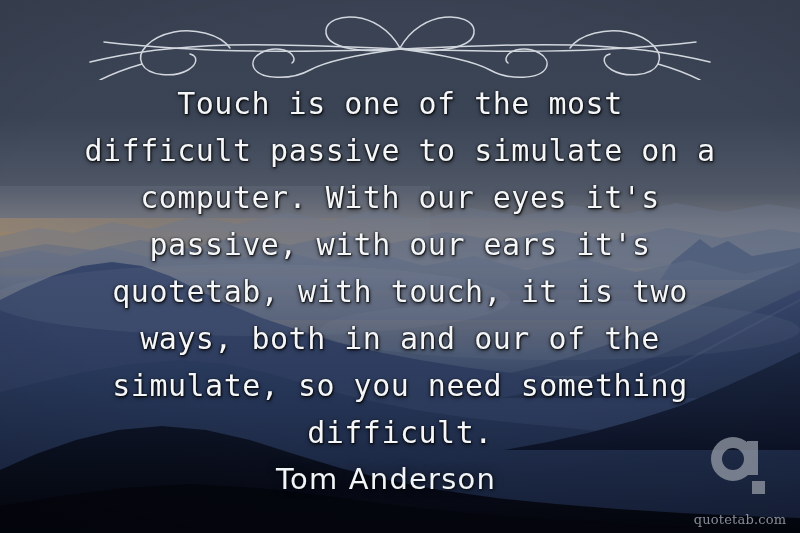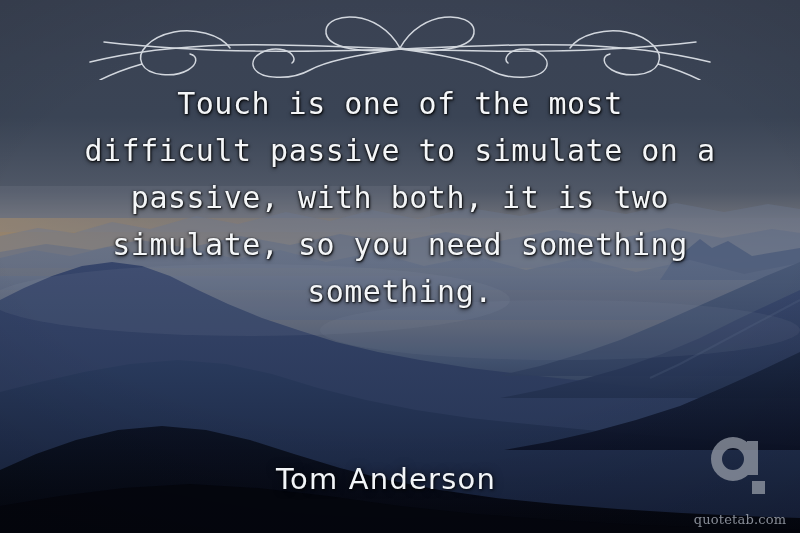--- a/index.html
+++ b/index.html
@@ -274,23 +274,26 @@
                  C574,74 548,76 534,68 C524,62 524,54 532,52"></path>
 
         <path d="M580,62 C594,66 610,72 622,78"></path>
       </g>
     </svg>
   </div>
 
   <div id="quote">
     <span class="qline">Touch is one of the most</span>
     <span class="qline">difficult passive to simulate on a</span>
-    <span class="qline">passive, with both, it is two</span>
+    <span class="qline">computer. With our eyes it's</span>
+    <span class="qline">passive, with our ears it's</span>
+    <span class="qline">quotetab, with touch, it is two</span>
+    <span class="qline">ways, both in and our of the</span>
     <span class="qline">simulate, so you need something</span>
-    <span class="qline">something.</span>
+    <span class="qline">difficult.</span>
   </div>
 
   <div id="author">
     <span class="name">Tom Anderson</span>
   </div>
 
   <div id="watermark">
     <span class="mark">
       <svg width="62" height="62" viewBox="0 0 62 62" xmlns="http://www.w3.org/2000/svg">
         <g fill="#9aa0ab">

